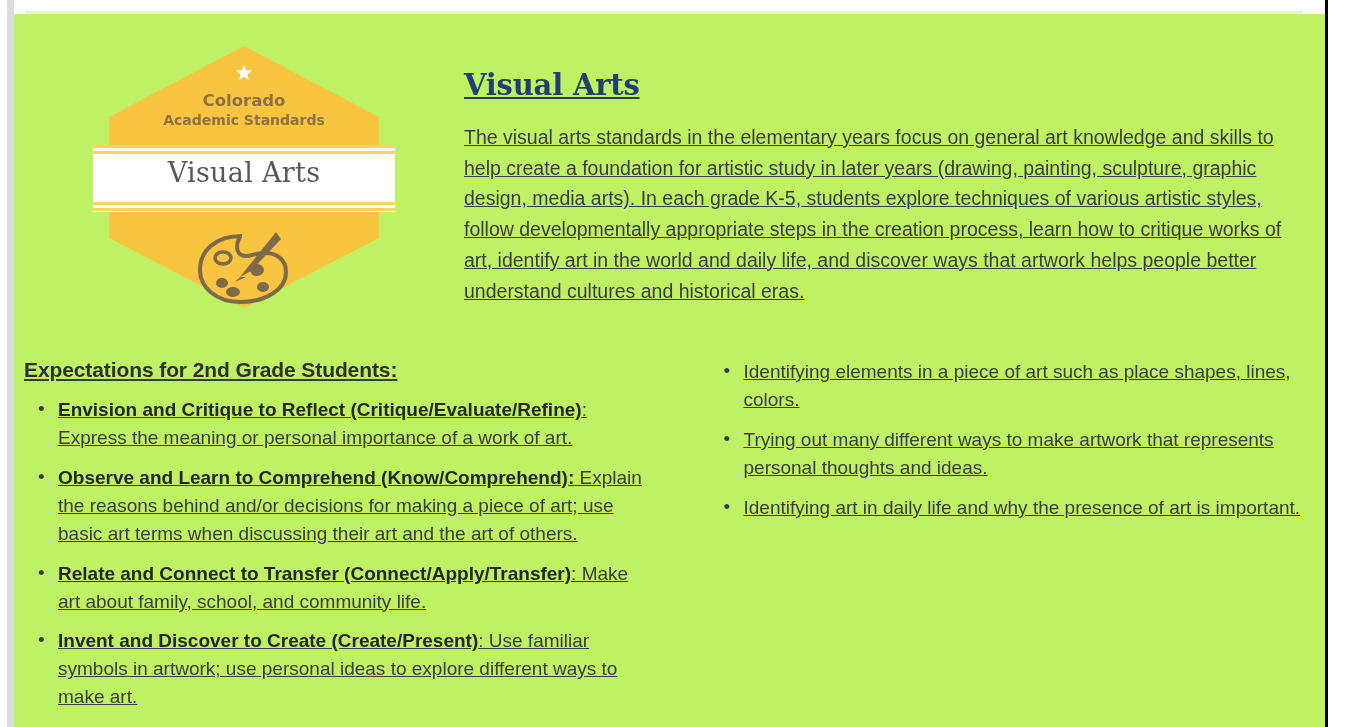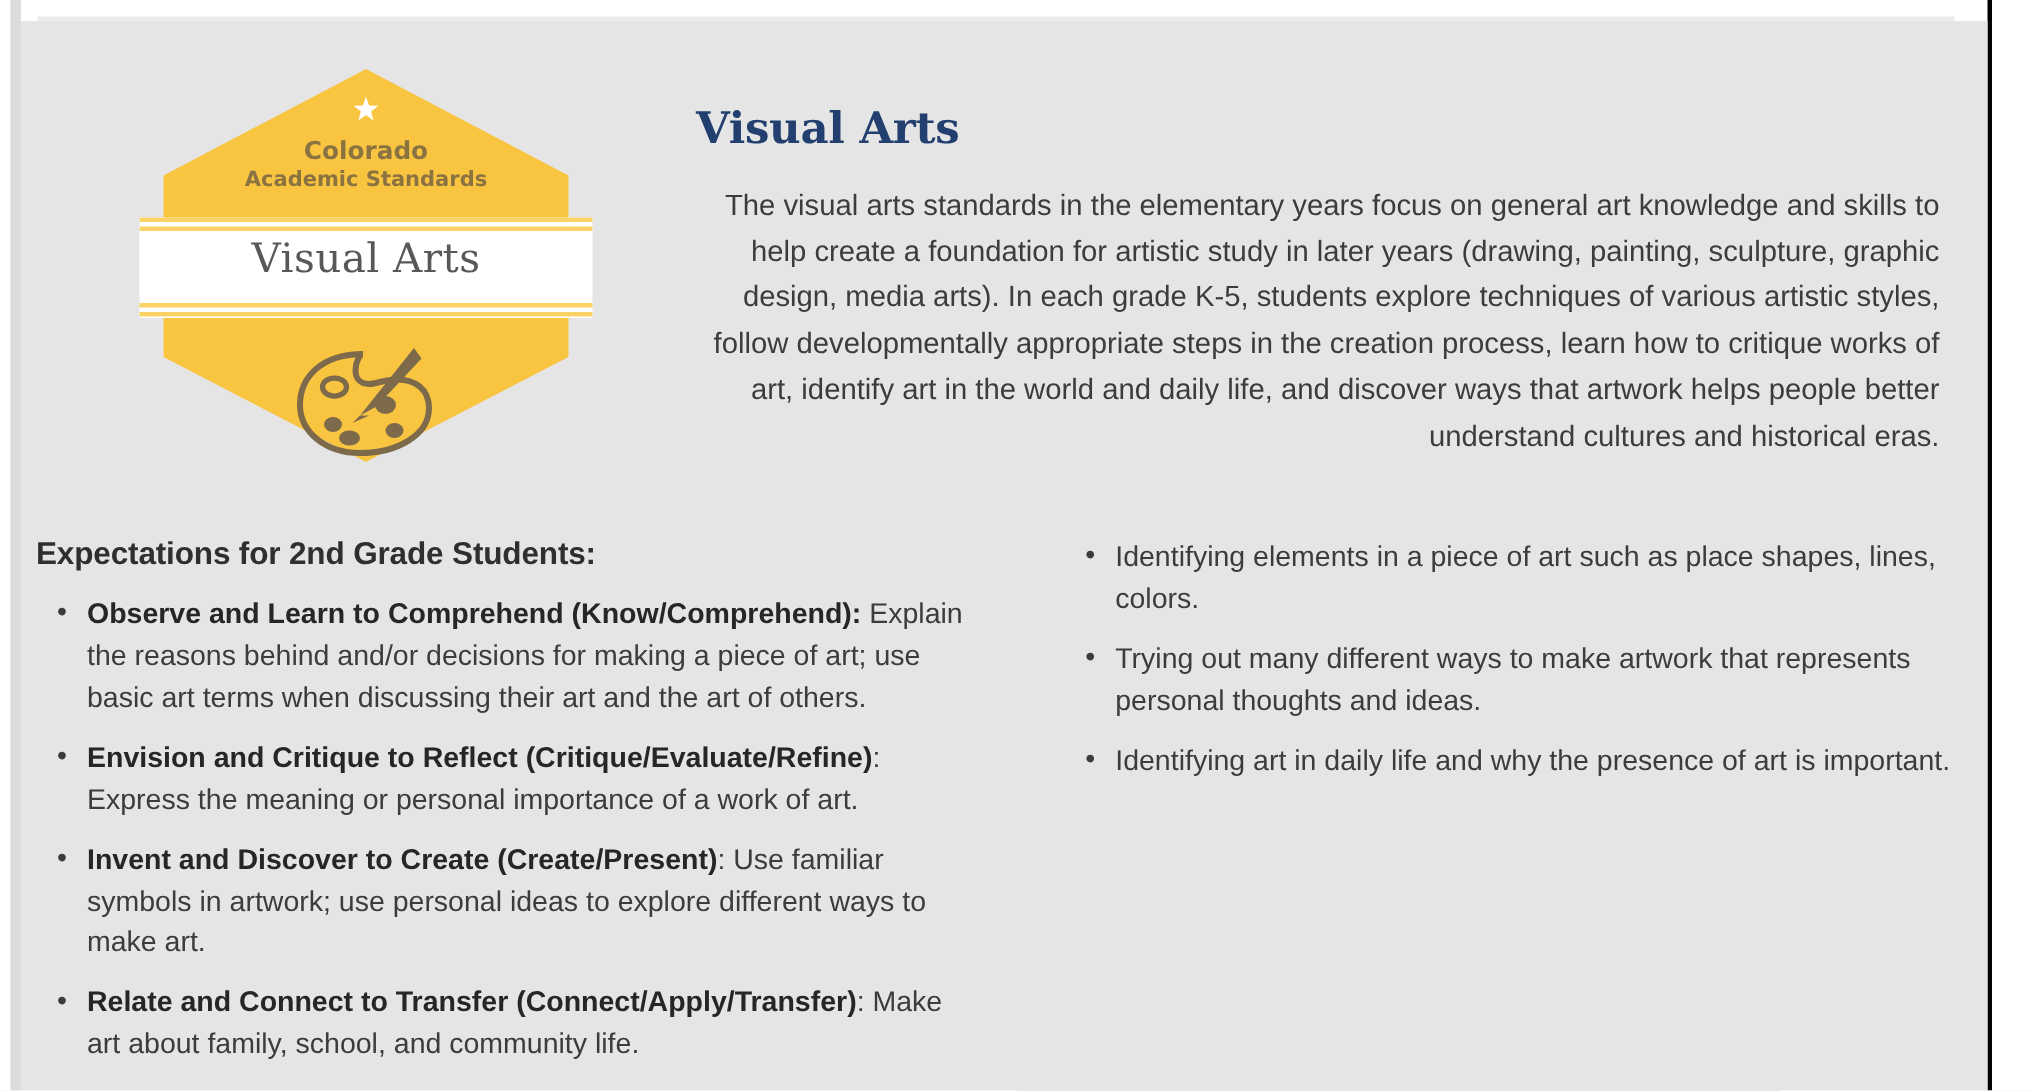--- a/index.html
+++ b/index.html
@@ -35,22 +35,23 @@
     left: 25px; top: 11px;
     width: 1278px; height: 3px;
     background: #ececec;
   }
 
   .page {
     position: absolute;
     left: 14px; top: 14px;
     width: 1311px;
     height: 713px;
-    background: #e5e5e5;
+    background: #bef264;
     padding: 0;
+    text-decoration: underline;
   }
 
   
   .hero {
     display: flex;
     align-items: flex-start;
     padding: 16px 10px 0 10px;
   }
   .badge-wrap {
     width: 440px;
@@ -119,21 +120,20 @@
     line-height: 1.1;
     color: #233f70;
     letter-spacing: -0.2px;
   }
   .intro p {
     margin: 0;
     font-size: 19.5px;
     line-height: 1.58;
     color: #3c3c3c;
     max-width: 830px;
-    text-align: right;
   }
 
   
   .columns {
     display: flex;
     padding: 46px 2px 0 10px;
   }
   .col { flex: 1 1 50%; }
   .col.left { padding-right: 18px; max-width: 660px; }
   .col.right { padding-left: 18px; }
@@ -221,24 +221,24 @@
       <p>The visual arts standards in the elementary years focus on general art knowledge and skills to help create a foundation for artistic study in later years (drawing, painting, sculpture, graphic design, media arts). In each grade K-5, students explore techniques of various artistic styles, follow developmentally appropriate steps in the creation process, learn how to critique works of art, identify art in the world and daily life, and discover ways that artwork helps people better understand cultures and historical eras.</p>
     </div>
 
   </div>
 
   <div class="columns">
 
     <div class="col left">
       <h2>Expectations for 2nd Grade Students:</h2>
       <ul class="bullets">
+        <li><span class="lead">Envision and Critique to Reflect (Critique/Evaluate/Refine)</span><span>: Express the meaning or personal importance of a work of art.</span></li>
         <li><span class="lead">Observe and Learn to Comprehend (Know/Comprehend):</span><span> Explain the reasons behind and/or decisions for making a piece of art; use basic art terms when discussing their art and the art of others.</span></li>
-        <li><span class="lead">Envision and Critique to Reflect (Critique/Evaluate/Refine)</span><span>: Express the meaning or personal importance of a work of art.</span></li>
+        <li><span class="lead">Relate and Connect to Transfer (Connect/Apply/Transfer)</span><span>: Make art about family, school, and community life.</span></li>
         <li><span class="lead">Invent and Discover to Create (Create/Present)</span><span>: Use familiar symbols in artwork; use personal ideas to explore different ways to make art.</span></li>
-        <li><span class="lead">Relate and Connect to Transfer (Connect/Apply/Transfer)</span><span>: Make art about family, school, and community life.</span></li>
       </ul>
     </div>
 
     <div class="col right">
       <ul class="bullets right-list">
         <li>Identifying elements in a piece of art such as place shapes, lines, colors.</li>
         <li>Trying out many different ways to make artwork that represents personal thoughts and ideas.</li>
         <li>Identifying art in daily life and why the presence of art is important.</li>
       </ul>
     </div>

